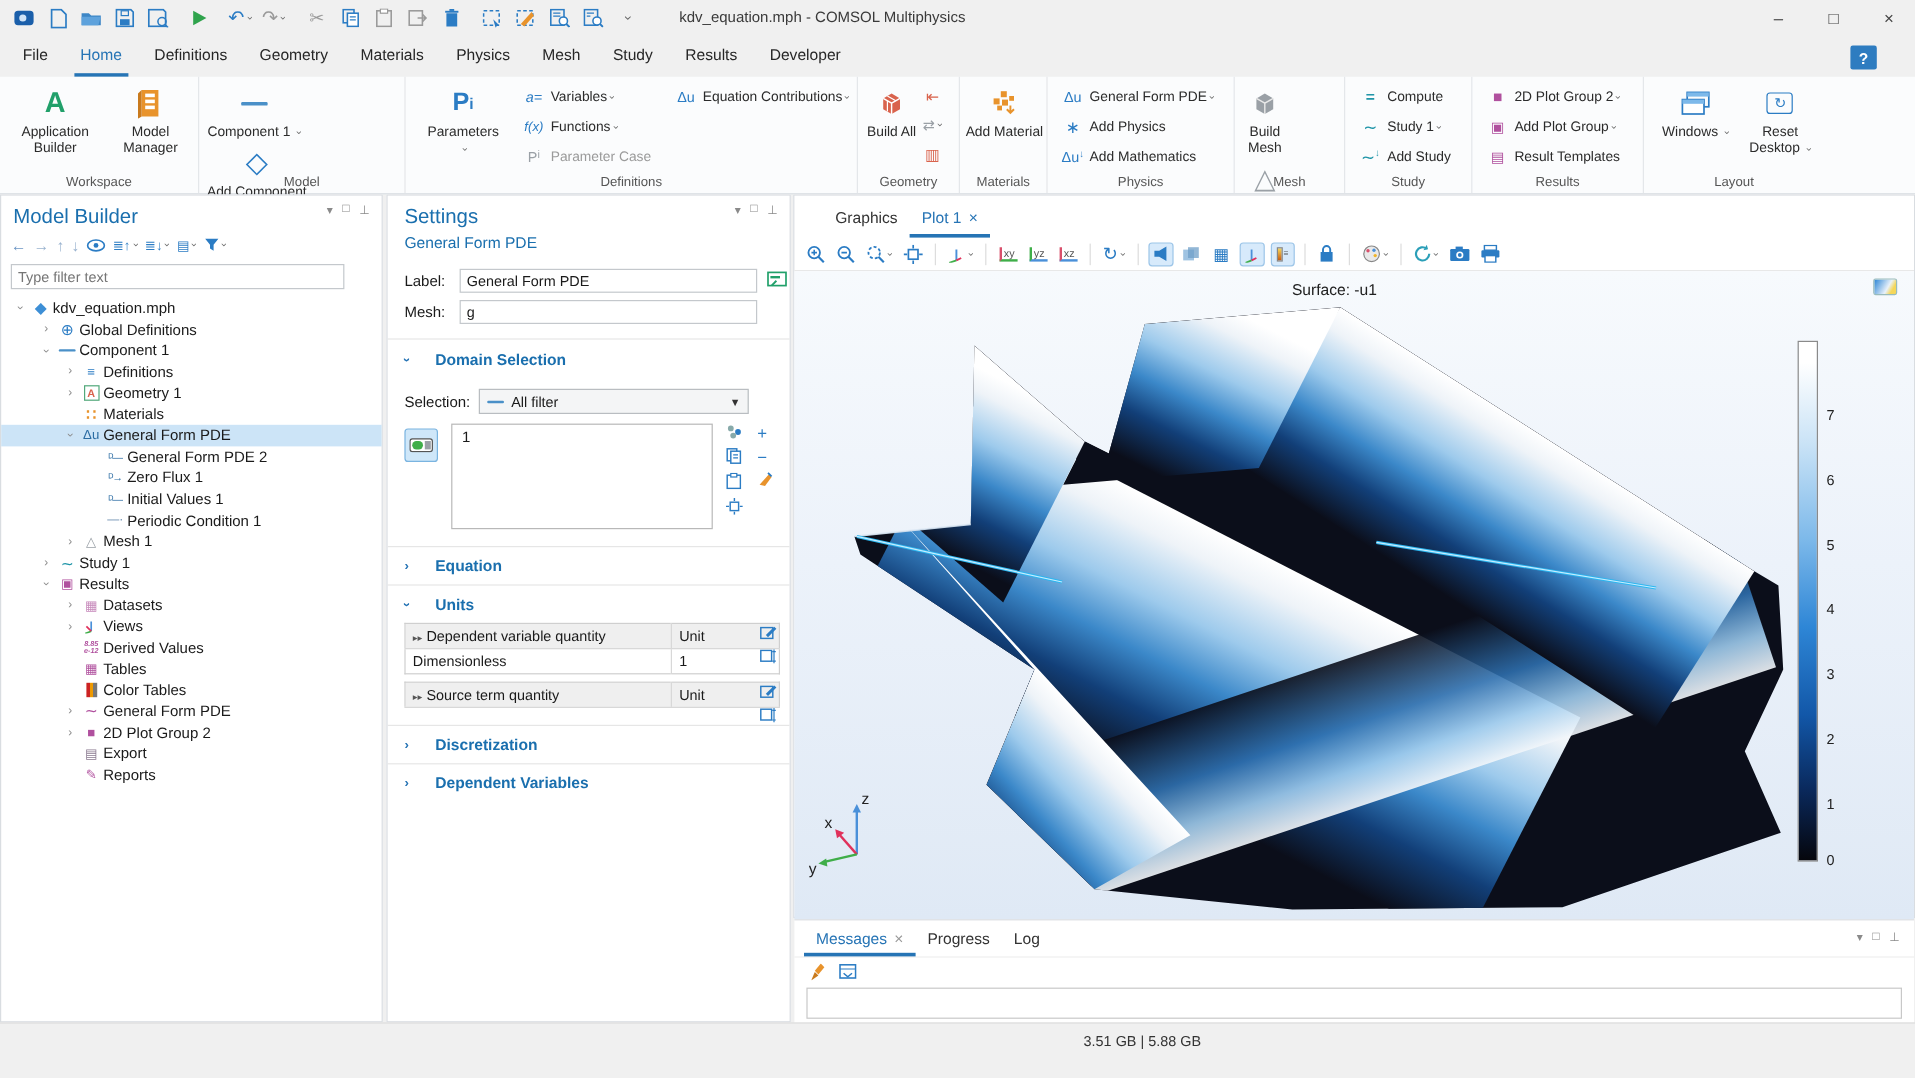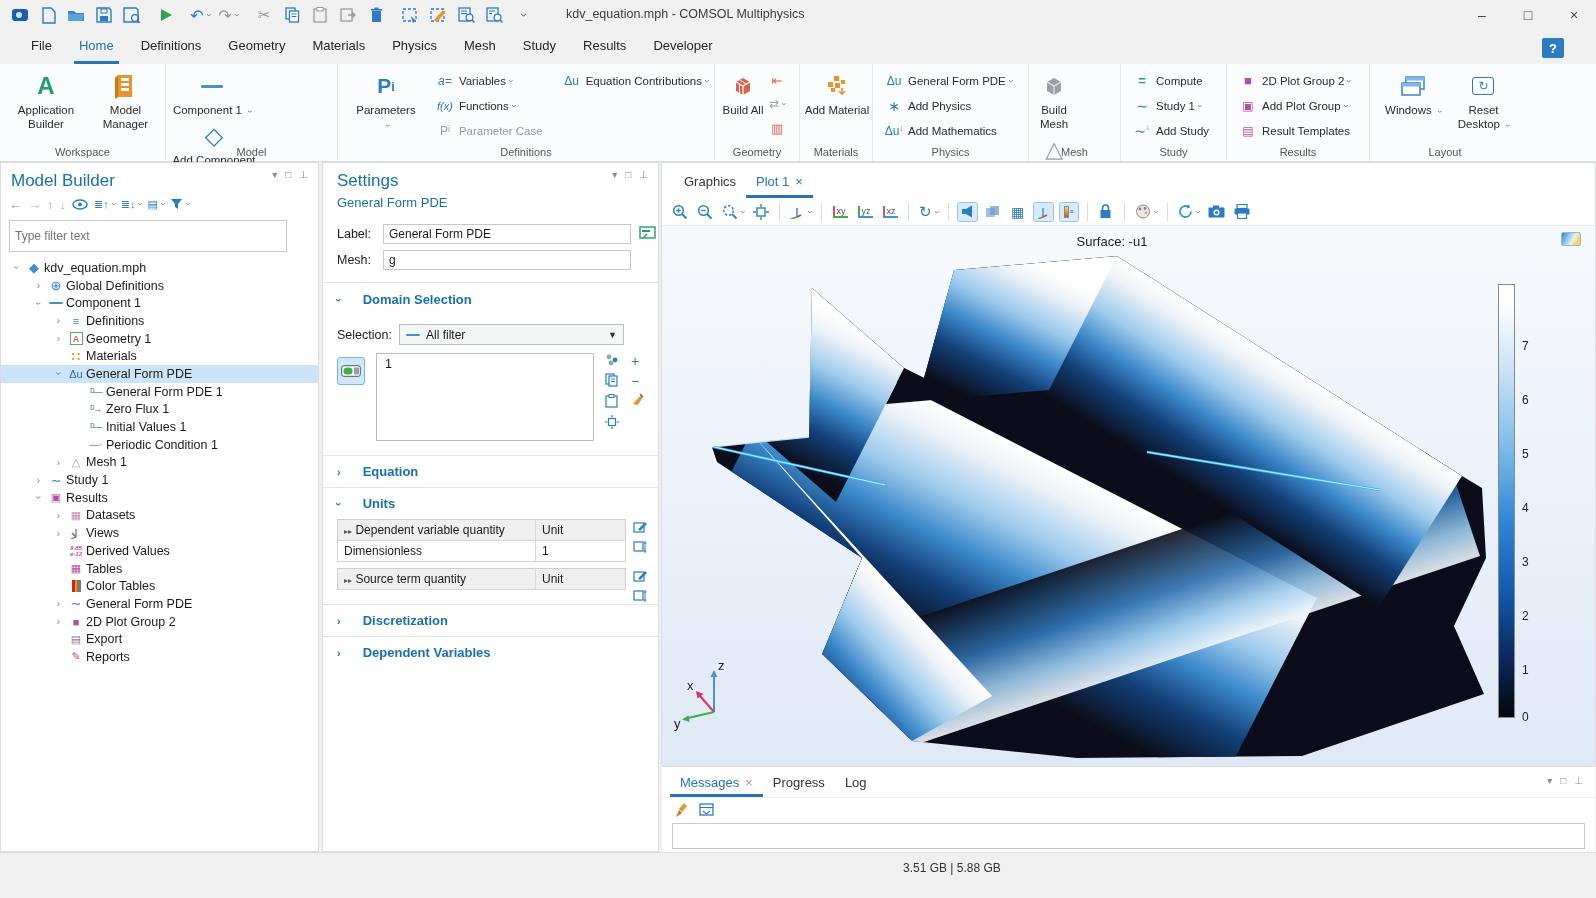--- a/index.html
+++ b/index.html
@@ -9,21 +9,21 @@
   
   #titlebar { position:absolute; left:0; top:0; width:1596px; height:30px; background:#f0f0f0; display:flex; align-items:center; }
   .qa { display:inline-flex; align-items:center; justify-content:center; width:28px; height:24px; color:#2b7cc4; }
   .qa svg { display:block; }
   .qa.gray { color:#9a9a9a; }
   .qa.green { color:#2fa34c; }
   #wintitle { position:absolute; left:566px; top:7px; font-size:12.5px; color:#3a3a3a; }
   .winctl { position:absolute; top:0; width:44px; height:30px; display:flex; align-items:center; justify-content:center; color:#444; font-size:14px; cursor:default; }
 
   
-  #menubar { position:absolute; left:0; top:30px; width:1596px; height:34px; display:flex; align-items:flex-end; padding-left:26px; background:#f0f0f0; }
+  #menubar { position:absolute; left:0; top:30px; width:1596px; height:34px; display:flex; align-items:flex-end; padding-left:14px; background:#f0f0f0; }
   .mtab { padding:6px 5px 8px 5px; margin-right:17px; font-size:13px; color:#262626; border-bottom:3px solid transparent; cursor:default; }
   .mtab.active { color:#2674b5; border-bottom:3px solid #2674b5; }
   #helpbtn { position:absolute; right:32px; top:38px; width:22px; height:20px; background:#2e7cc0; color:#fff; font-weight:bold; display:flex; align-items:center; justify-content:center; border-radius:2px; font-size:13px; }
 
   
   #ribbon { position:absolute; left:0; top:64px; width:1596px; height:98px; background:#fbfcfd; border-bottom:1px solid #d7dce1; display:flex; }
   .rgroup { position:relative; height:100%; border-right:1px solid #e4e7ea; padding-top:4px; }
   .rgroup .glabel { position:absolute; bottom:3px; left:0; width:100%; text-align:center; font-size:11px; color:#555; }
   .bigbtn { display:inline-flex; flex-direction:column; align-items:center; width:72px; margin:0 2px; vertical-align:top; cursor:default; }
   .bigbtn .bicon { height:36px; display:flex; align-items:center; justify-content:center; }
@@ -43,38 +43,38 @@
   .pctl { position:absolute; top:6px; display:flex; gap:8px; color:#8a8a8a; font-size:10px; }
   .secthead { color:#1a6fae; font-size:13px; font-weight:bold; display:flex; align-items:center; gap:22px; cursor:default; }
   .chev { color:#2674b5; font-size:11px; display:inline-block; }
   .chev.open { transform:rotate(90deg); }
   .divider { border-top:1px solid #e6e6e6; }
 
   
   #mbpanel { left:0; top:162px; width:319px; height:690px; }
   .mbtool { display:flex; align-items:center; gap:6px; padding:0 8px; height:26px; color:#6d96c5; font-size:13px; }
   .mbtool .ico { display:inline-flex; align-items:center; color:#2b7cc4; }
-  #mbfilter { margin:3px 8px; width:278px; height:32px; border:1px solid #c4c8cc; font-size:12px; padding:0 5px; color:#444; font-family:"Liberation Sans",sans-serif; }
+  #mbfilter { margin:3px 8px; width:278px; height:21px; border:1px solid #c4c8cc; font-size:12px; padding:0 5px; color:#444; font-family:"Liberation Sans",sans-serif; }
   .trow { display:flex; align-items:center; height:17.7px; white-space:nowrap; cursor:default; font-size:12.5px; }
   .trow.sel { background:#cce4f7; }
   .tw { width:15px; display:inline-flex; justify-content:center; color:#8a8a8a; font-size:10px; flex:none; }
   .tw.exp { transform:rotate(90deg); }
   .ti { width:20px; display:inline-flex; justify-content:center; align-items:center; flex:none; font-size:11px; }
   .derived { flex-direction:column; font-size:6px; line-height:6px; color:#b0509e; font-weight:bold; }
   .geoico { width:13px; height:13px; border:1px solid #52a87a; color:#d9634d; font-size:9px; display:inline-flex; align-items:center; justify-content:center; font-weight:bold; }
   .ctico { width:9px; height:12px; background:linear-gradient(90deg,#cc2222 0 30%,#ee9900 30% 60%,#777 60%); }
   .dico { font-size:9px; color:#2b6ca3; letter-spacing:-1px; }
 
   
   #stpanel { left:322px; top:162px; width:337px; height:690px; }
   .frow { display:flex; align-items:center; margin:6px 0 0 14px; }
   .flab { width:46px; font-size:12.5px; }
   .tinput { height:20px; border:1px solid #c4c8cc; font-size:12px; padding:0 5px; font-family:"Liberation Sans",sans-serif; color:#1a1a1a; }
   .seldrop { display:flex; align-items:center; width:225px; height:21px; border:1px solid #b9bdc1; background:#f4f5f6; font-size:12px; padding:0 6px; gap:6px; }
-  .utable { width:289px; border:1px solid #cfcfcf; font-size:12px; border-collapse:collapse; }
+  .utable { width:313px; border:1px solid #cfcfcf; font-size:12px; border-collapse:collapse; }
   .utable td { padding:3px 6px; }
   .utable .hd { background:#efefef; border-bottom:1px solid #d8d8d8; }
   .utable .c2 { border-left:1px solid #d8d8d8; width:90px; }
   .sideicons { position:absolute; display:flex; flex-direction:column; gap:4px; color:#2b7cc4; }
 
   
   #gxpanel { left:661px; top:162px; width:935px; height:603px; }
   .gtab { display:inline-flex; align-items:center; gap:6px; padding:8px 10px 6px 10px; font-size:13px; color:#333; border-bottom:3px solid transparent; cursor:default; }
   .gtab.active { color:#2674b5; border-bottom:3px solid #2674b5; }
   #gxtools { display:flex; align-items:center; gap:5px; height:28px; padding:0 8px; border-bottom:1px solid #e8e8e8; color:#2b7cc4; }
@@ -489,21 +489,21 @@
     <div class="trow sel" style="padding-left:50px">
         <span class="tw exp">›</span>
         <span class="ti" style="color:#2b6ca3;font-size:11px">Δu</span>
         <span>General Form PDE</span>
       </div>
     <div class="trow" style="padding-left:70px">
         <span class="tw"></span>
         <span class="ti">
           <span class="dico">ᴰ—</span>
         </span>
-        <span>General Form PDE 1</span>
+        <span>General Form PDE 2</span>
       </div>
     <div class="trow" style="padding-left:70px">
         <span class="tw"></span>
         <span class="ti">
           <span class="dico">ᴰ→</span>
         </span>
         <span>Zero Flux 1</span>
       </div>
     <div class="trow" style="padding-left:70px">
         <span class="tw"></span>
@@ -731,21 +731,21 @@
       <span>Discretization</span>
   </div>
   <div class="divider"></div>
   <div class="secthead" style="padding:8px 0 8px 14px">
     <span class="chev">›</span>
       <span>Dependent Variables</span>
   </div>
 </div>
 
 <div id="gxpanel" class="panel">
-  <div style="display:flex; align-items:flex-end; height:35px; padding-left:12px">
+  <div style="display:flex; align-items:flex-end; height:35px; padding-left:24px">
     <span class="gtab">
         <span>Graphics</span>
       </span>
     <span class="gtab active">
         <span>Plot 1</span>
         <span style="color:#2674b5">×</span>
       </span>
     <span class="pctl" style="right:10px; top:172px">
       <span>▾</span>
         <span>□</span>

